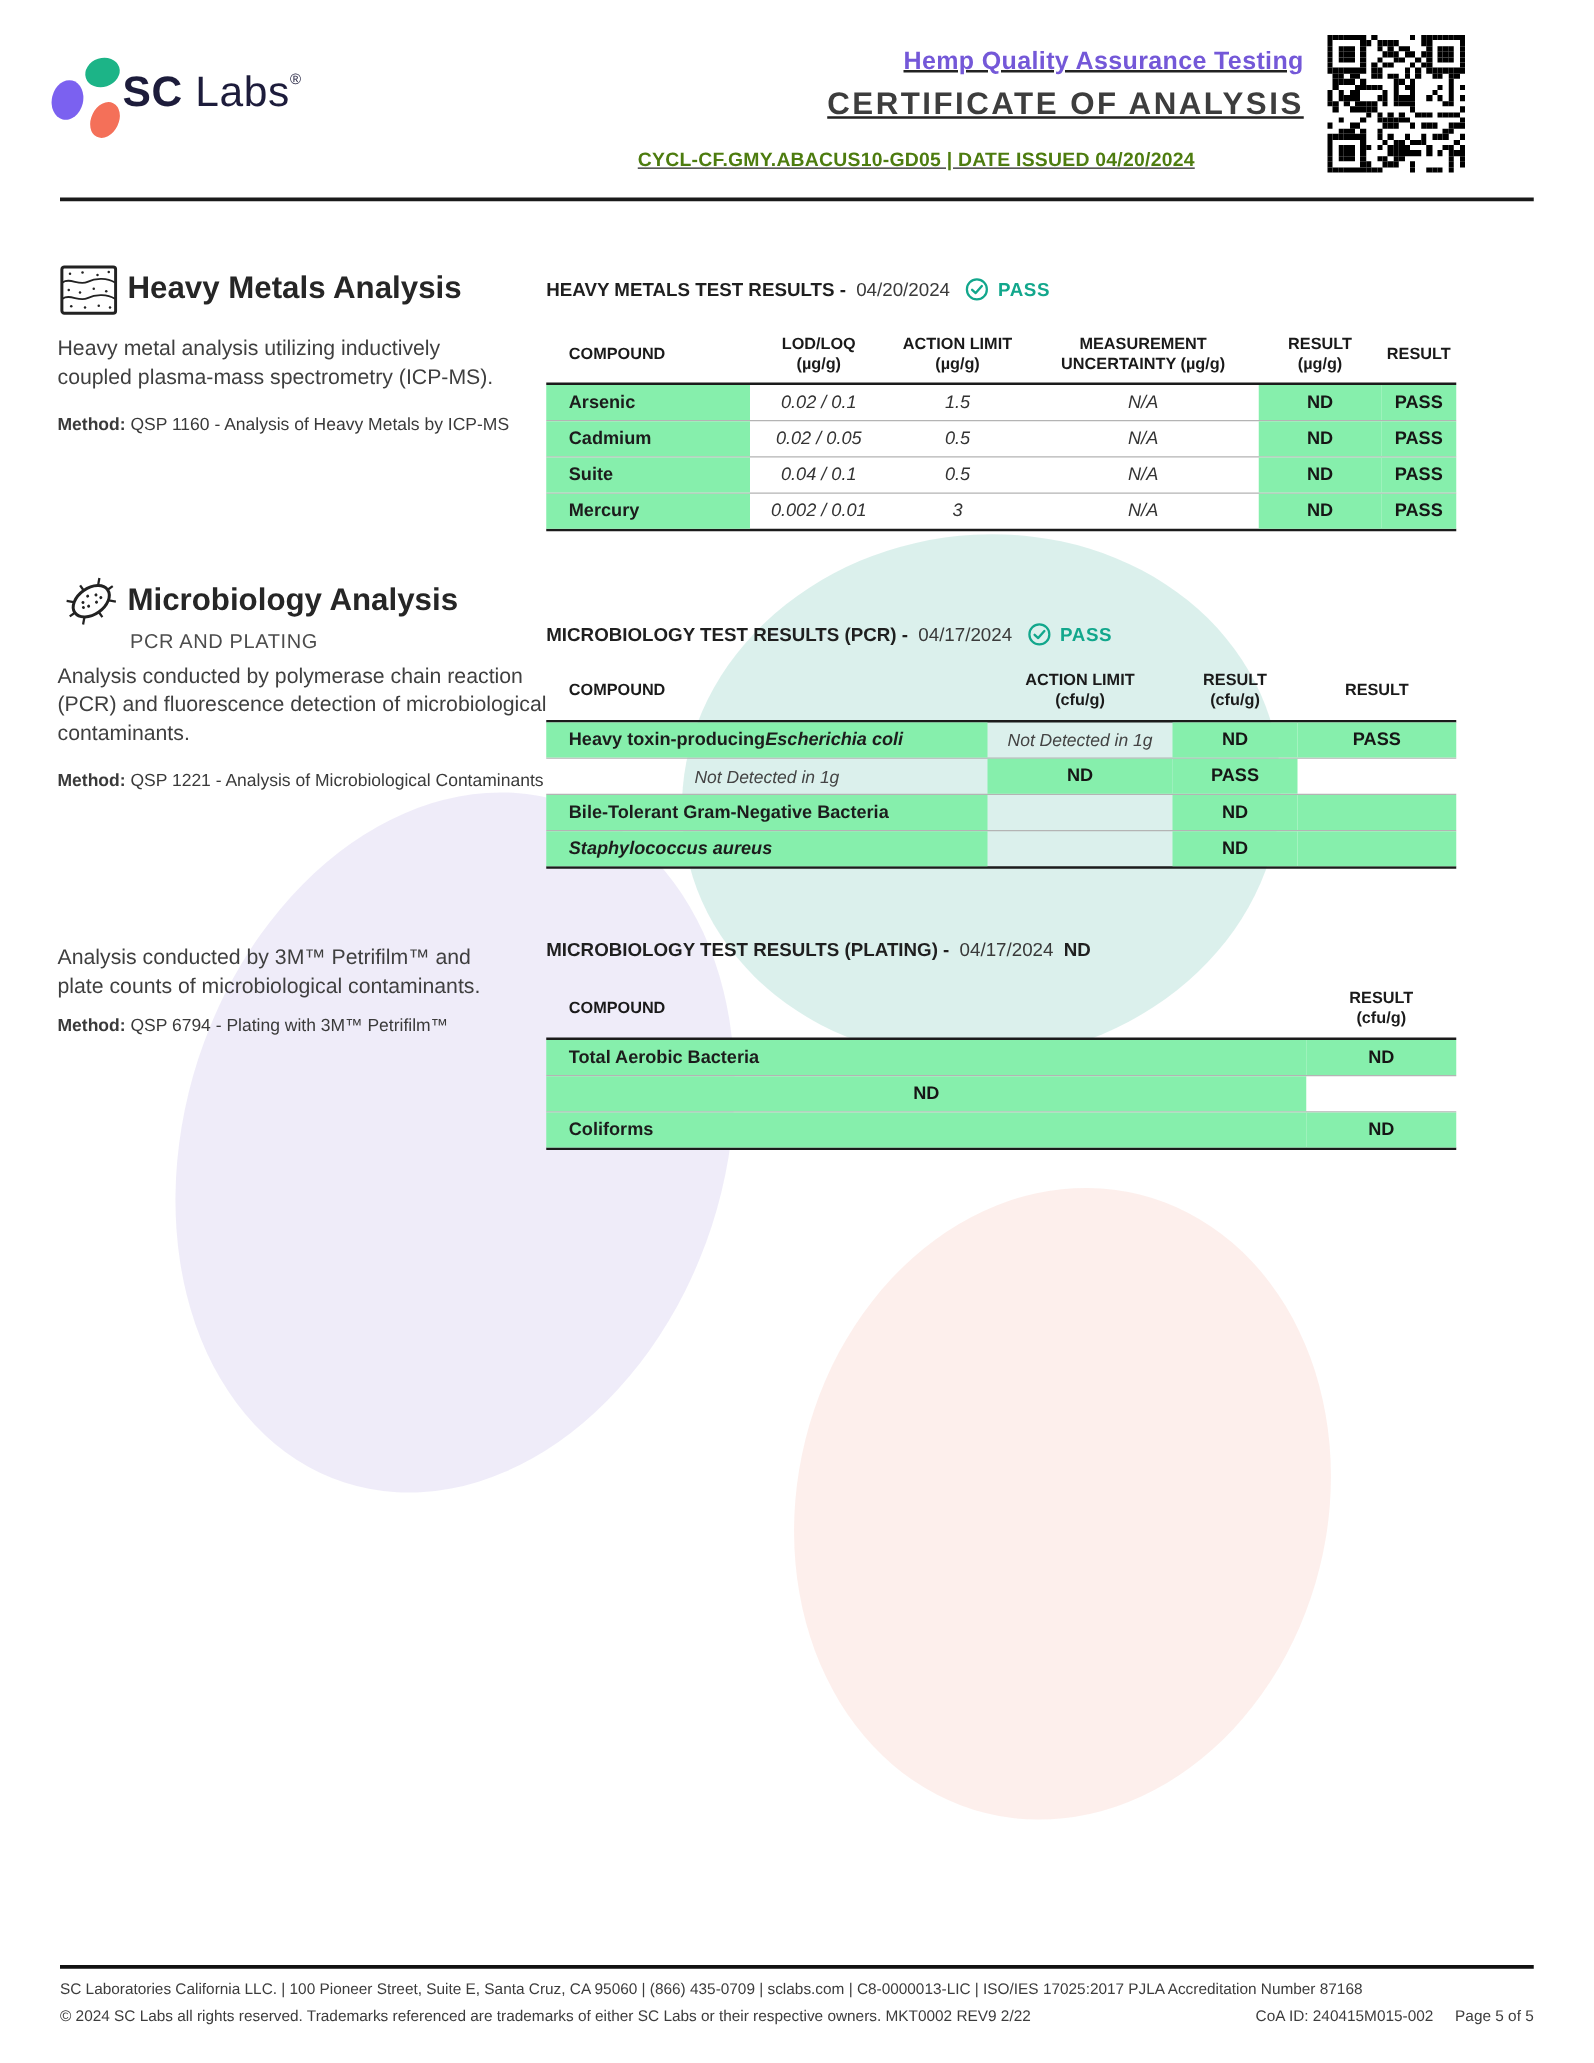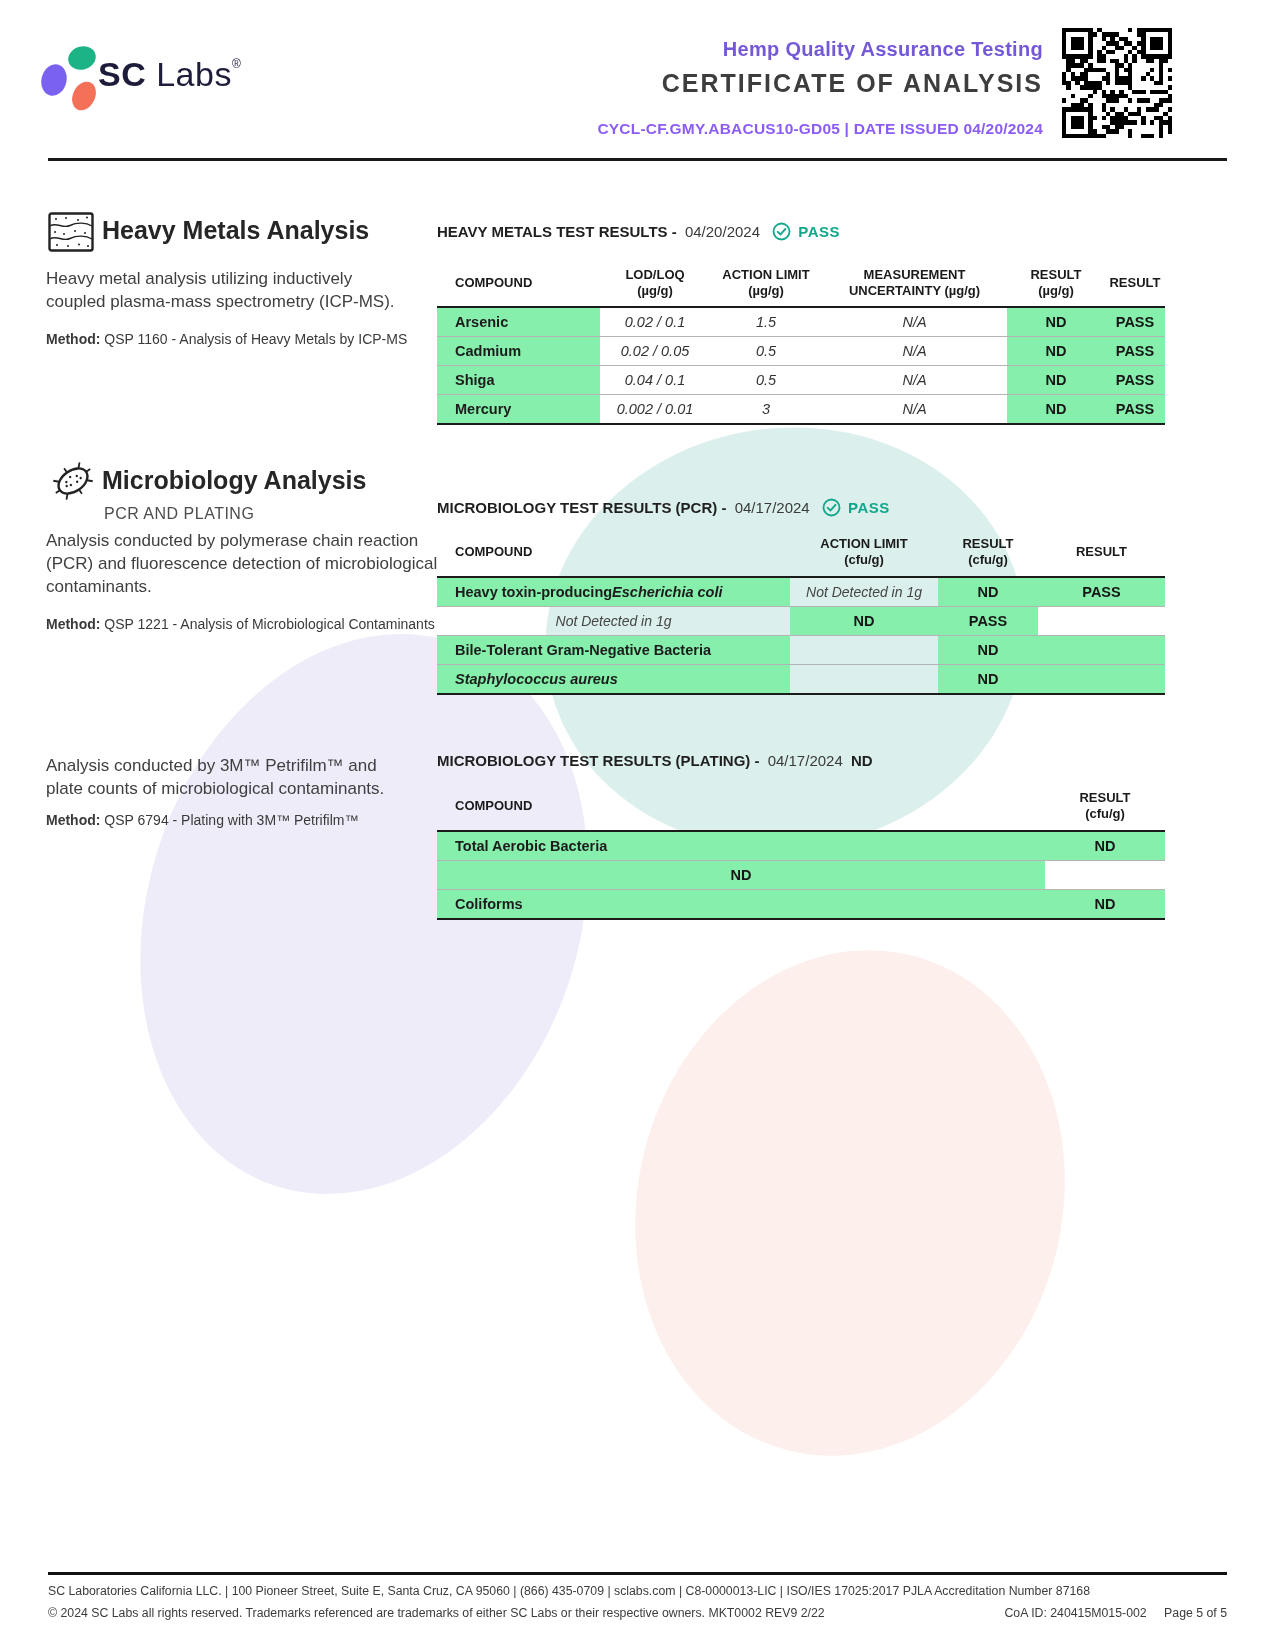--- a/index.html
+++ b/index.html
@@ -13,24 +13,24 @@
   .blob-lavender{left:148px;top:628px;width:432px;height:572px;background:rgba(196,188,233,0.28);transform:rotate(18deg);}
   .blob-pink{left:638px;top:948px;width:424px;height:510px;background:rgba(248,205,196,0.32);transform:rotate(14deg);}
   .content{position:absolute;inset:0;z-index:1;}
 
   
   .logo-svg{position:absolute;left:40px;top:40px;}
   .logo-text{position:absolute;left:98px;top:55px;font-size:34px;color:#1d1c3b;letter-spacing:0.5px;}
   .logo-text b{font-weight:800;}
   .logo-text .labs{font-weight:500;}
   .logo-text sup{font-size:12px;font-weight:400;vertical-align:18px;}
-  .header-block{position:absolute;right:232px;top:38px;text-align:right;width:620px;}
+  .header-block{position:absolute;right:232px;top:38px;text-align:right;width:620px;text-decoration:underline;}
   .program-title{font-size:20px;font-weight:700;color:#7458d8;letter-spacing:0.3px;}
   .doc-title{font-size:25px;font-weight:600;color:#3d3d3d;letter-spacing:2px;margin-top:8px;}
-  .sample-line{font-size:15.5px;font-weight:700;color:#8b5cf6;margin-top:22px;letter-spacing:0.2px;}
+  .sample-line{font-size:15.5px;font-weight:700;color:#4d7c0f;margin-top:22px;letter-spacing:0.2px;text-align:center;}
   .qr{position:absolute;left:1062px;top:28px;width:110px;height:110px;background:#fff;}
   .qr i{position:absolute;width:4.4px;height:4.4px;background:#000;}
   .header-rule{position:absolute;left:48px;top:158px;width:1179px;height:2.5px;background:#1a1a1a;}
 
   
   .sec-icon{position:absolute;}
   .sec-title{position:absolute;font-size:25px;font-weight:700;color:#262626;}
   .sec-sub{position:absolute;font-size:16px;color:#4c4c4c;letter-spacing:0.5px;}
   .sec-para{position:absolute;font-size:17px;line-height:1.35;color:#3f3f3f;}
   .sec-method{position:absolute;font-size:14px;color:#3a3a3a;}
@@ -484,21 +484,21 @@
         </div>
         <div class="trow">
           <div class="c c-left c-gray c-name">Cadmium</div>
           <div class="c c-center c-ital">0.02 / 0.05</div>
           <div class="c c-center c-ital">0.5</div>
           <div class="c c-center c-ital">N/A</div>
           <div class="c c-center c-gray c-nd">ND</div>
           <div class="c c-center c-gray c-pass">PASS</div>
         </div>
         <div class="trow">
-          <div class="c c-left c-gray c-name">Shiga</div>
+          <div class="c c-left c-gray c-name">Suite</div>
           <div class="c c-center c-ital">0.04 / 0.1</div>
           <div class="c c-center c-ital">0.5</div>
           <div class="c c-center c-ital">N/A</div>
           <div class="c c-center c-gray c-nd">ND</div>
           <div class="c c-center c-gray c-pass">PASS</div>
         </div>
         <div class="trow">
           <div class="c c-left c-gray c-name">Mercury</div>
           <div class="c c-center c-ital">0.002 / 0.01</div>
           <div class="c c-center c-ital">3</div>

